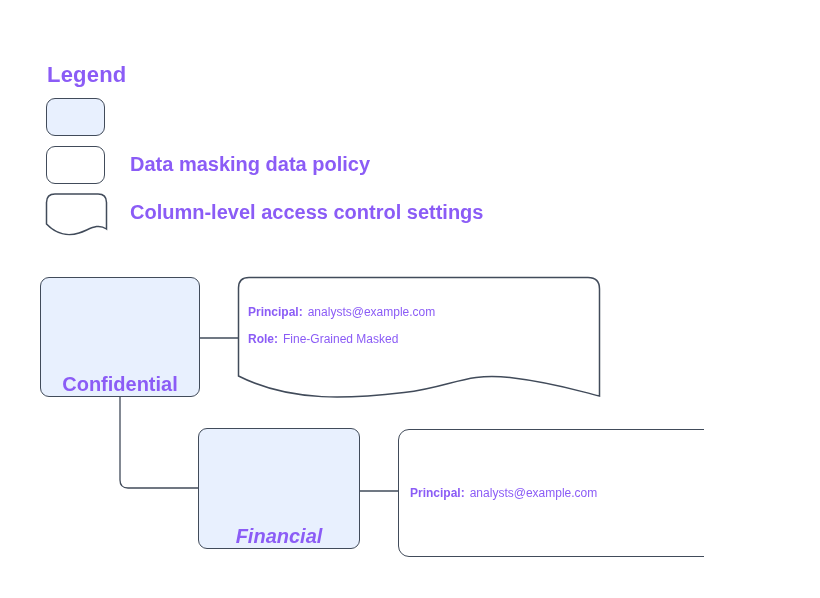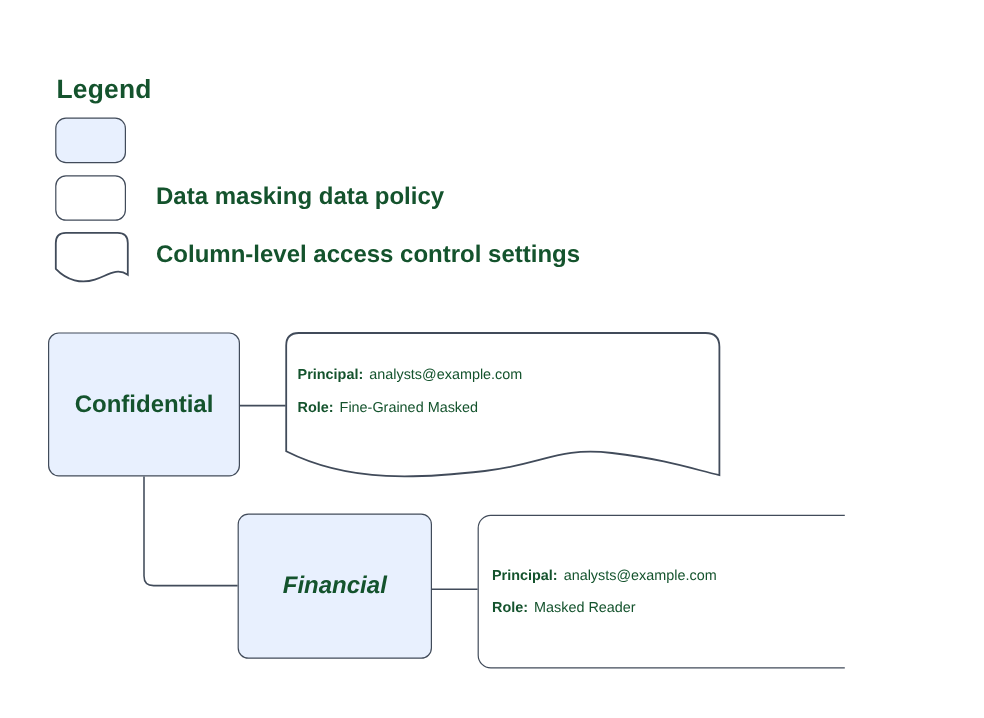--- a/index.html
+++ b/index.html
@@ -7,21 +7,21 @@
     padding: 0;
     background: #ffffff;
     font-family: "Liberation Sans", "DejaVu Sans", sans-serif;
   }
   #canvas {
     position: relative;
     width: 704px;
     height: 598px;
     background: #ffffff;
     overflow: hidden;
-    color: #14532d;
+    color: #8b5cf6;
   }
   .abs { position: absolute; }
 
   
   .legend-title {
     left: 47px; top: 62px;
     font-size: 22px;
     font-weight: bold;
     letter-spacing: 0.2px;
   }
@@ -43,21 +43,21 @@
     white-space: nowrap;
   }
 
   
   .node {
     box-sizing: border-box;
     border: 1.5px solid #414B5A;
     border-radius: 9px;
     background: #E8F0FE;
     display: flex;
-    align-items: center;
+    align-items: flex-end;
     justify-content: center;
     font-size: 20px;
     font-weight: bold;
   }
   .node-confidential { left: 40px; top: 277px; width: 160px; height: 120px; }
   .node-financial   { left: 198px; top: 428px; width: 162px; height: 121px; font-style: italic; }
 
   .policy-box {
     left: 398px; top: 429px; width: 384px; height: 128px;
     box-sizing: border-box;
@@ -134,18 +134,15 @@
     </div>
     <div class="kv-line">
       <b>Role:</b><span>Fine-Grained Masked</span>
     </div>
   </div>
 
   <div class="abs policy-box">
     <div class="kv-line">
       <b>Principal:</b><span>analysts@example.com</span>
     </div>
-    <div class="kv-line">
-      <b>Role:</b><span>Masked Reader</span>
-    </div>
   </div>
 
 </div>
 
 </body></html>

